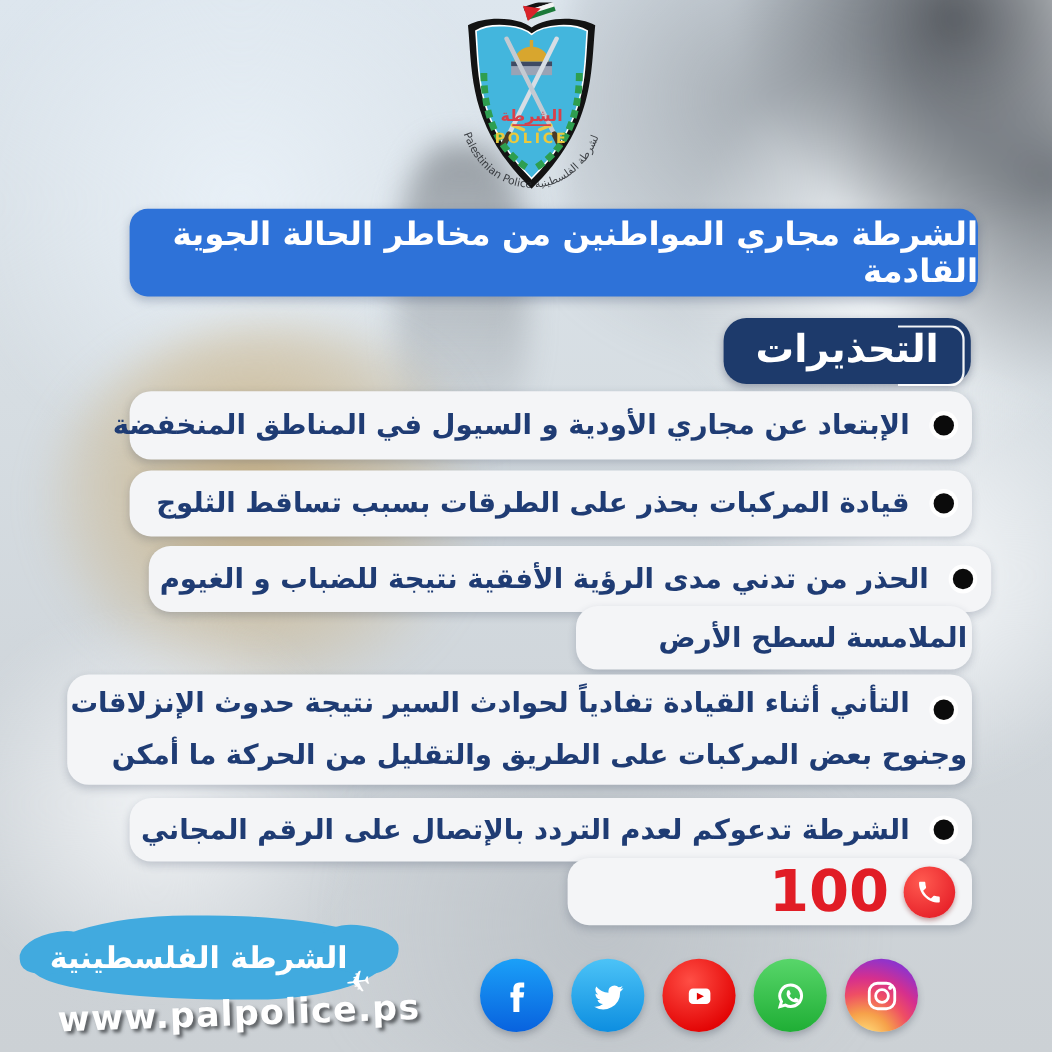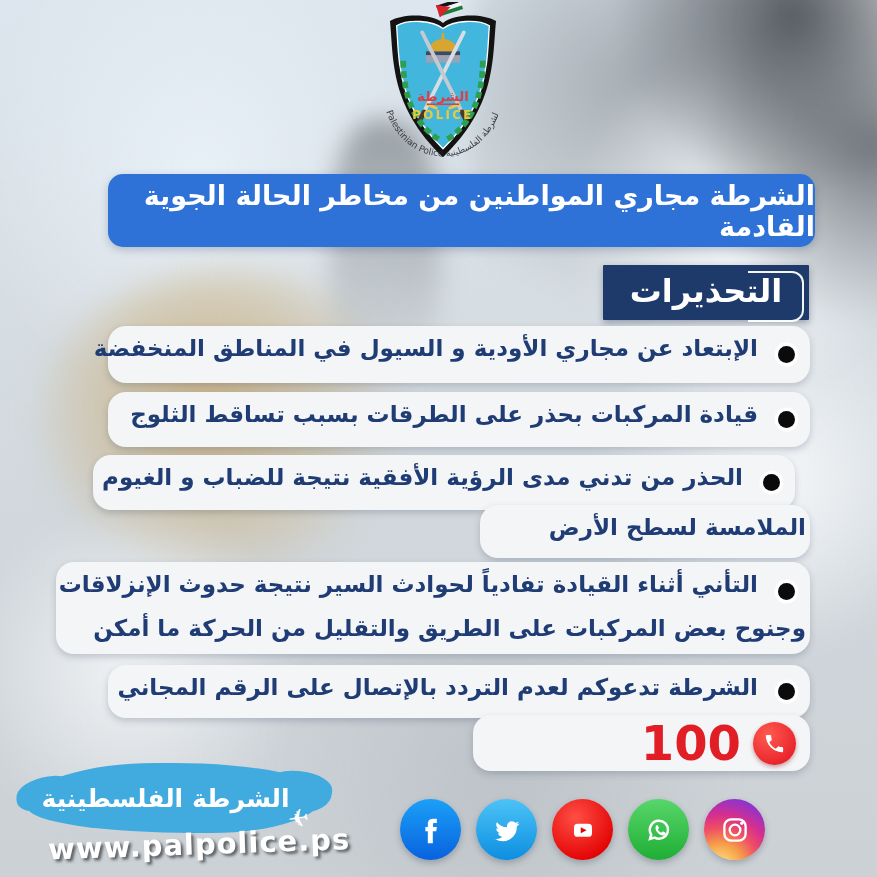--- a/index.html
+++ b/index.html
@@ -23,29 +23,29 @@
     background:radial-gradient(circle at 45% 45%,rgba(201,177,131,.95) 0%,rgba(201,177,131,.45) 45%,rgba(201,177,131,0) 72%);}
   .bg-snowL{left:-80px;top:520px;width:420px;height:300px;background:radial-gradient(circle,rgba(244,246,248,.9) 0%,rgba(244,246,248,0) 66%);}
   .bg-shadeB{left:200px;top:640px;width:600px;height:260px;background:radial-gradient(circle,rgba(176,182,188,.55) 0%,rgba(176,182,188,0) 70%);}
 
   
   .banner{position:absolute;left:108px;top:174px;width:707px;height:73px;background:#2e72d8;
           border-radius:15px;display:flex;align-items:center;justify-content:center;
           box-shadow:0 3px 8px rgba(30,50,90,.25);}
   .banner span{color:#fff;font-weight:bold;font-size:27px;direction:rtl;}
   .warn-title{position:absolute;left:603px;top:265px;width:206px;height:55px;background:#1d3a6b;
-          border-radius:1px;display:flex;align-items:center;justify-content:center;
+          border-radius:19px;display:flex;align-items:center;justify-content:center;
           box-shadow:0 3px 7px rgba(20,30,60,.35);}
   .warn-title span{color:#fff;font-weight:bold;font-size:32px;direction:rtl;line-height:1;padding-bottom:4px;}
   .warn-title .bracket{position:absolute;right:5px;top:6px;width:54px;height:43px;
           border:2.5px solid rgba(255,255,255,.95);border-left:none;border-radius:0 12px 12px 0;}
 
   
   .pill{position:absolute;background:#f4f5f7;border-radius:18px;box-shadow:0 3px 7px rgba(40,55,80,.22);
-        display:flex;flex-direction:column;direction:rtl;}
+        display:flex;flex-direction:column;justify-content:center;direction:rtl;}
   .pill .line{color:#1f3c74;font-weight:bold;font-size:23px;text-align:right;
         padding:0 52px 0 16px;white-space:nowrap;line-height:44px;}
   .pill .line.noind{padding-right:4px;}
   .bullet{position:absolute;right:15px;width:17px;height:17px;background:#0b0b0b;border-radius:50%;
         box-shadow:0 0 0 3.5px rgba(255,255,255,.96);}
   .p5b{flex-direction:row;justify-content:flex-start;align-items:center;gap:12px;padding-right:14px;box-sizing:border-box;}
   .phone-badge{width:43px;height:43px;border-radius:50%;flex:0 0 auto;
         background:radial-gradient(circle at 35% 30%,#ff5a50,#e8242b 75%);
         display:flex;align-items:center;justify-content:center;box-shadow:0 2px 4px rgba(120,20,20,.4);}
   .emerg-num{color:#e11d26;font-size:48px;font-weight:bold;line-height:1;}
@@ -144,21 +144,21 @@
   <div class="pill" style="left:108px;top:326px;width:702px;height:57px;">
     <span class="bullet" style="top:20px;"></span>
     <div class="line">الإبتعاد عن مجاري الأودية و السيول في المناطق المنخفضة</div>
   </div>
 
   <div class="pill" style="left:108px;top:392px;width:702px;height:55px;">
     <span class="bullet" style="top:19px;"></span>
     <div class="line">قيادة المركبات بحذر على الطرقات بسبب تساقط الثلوج</div>
   </div>
 
-  <div class="pill" style="left:93px;top:455px;width:702px;height:55px;">
+  <div class="pill" style="left:124px;top:455px;width:702px;height:55px;">
     <span class="bullet" style="top:19px;"></span>
     <div class="line">الحذر من تدني مدى الرؤية الأفقية نتيجة للضباب و الغيوم</div>
   </div>
   <div class="pill" style="left:480px;top:505px;width:330px;height:53px;box-shadow:0 3px 7px rgba(40,55,80,.22);">
     <div class="line noind">الملامسة لسطح الأرض</div>
   </div>
 
   <div class="pill" style="left:56px;top:562px;width:754px;height:92px;">
     <span class="bullet" style="top:21px;"></span>
     <div class="line">التأني أثناء القيادة تفادياً لحوادث السير نتيجة حدوث الإنزلاقات</div>

